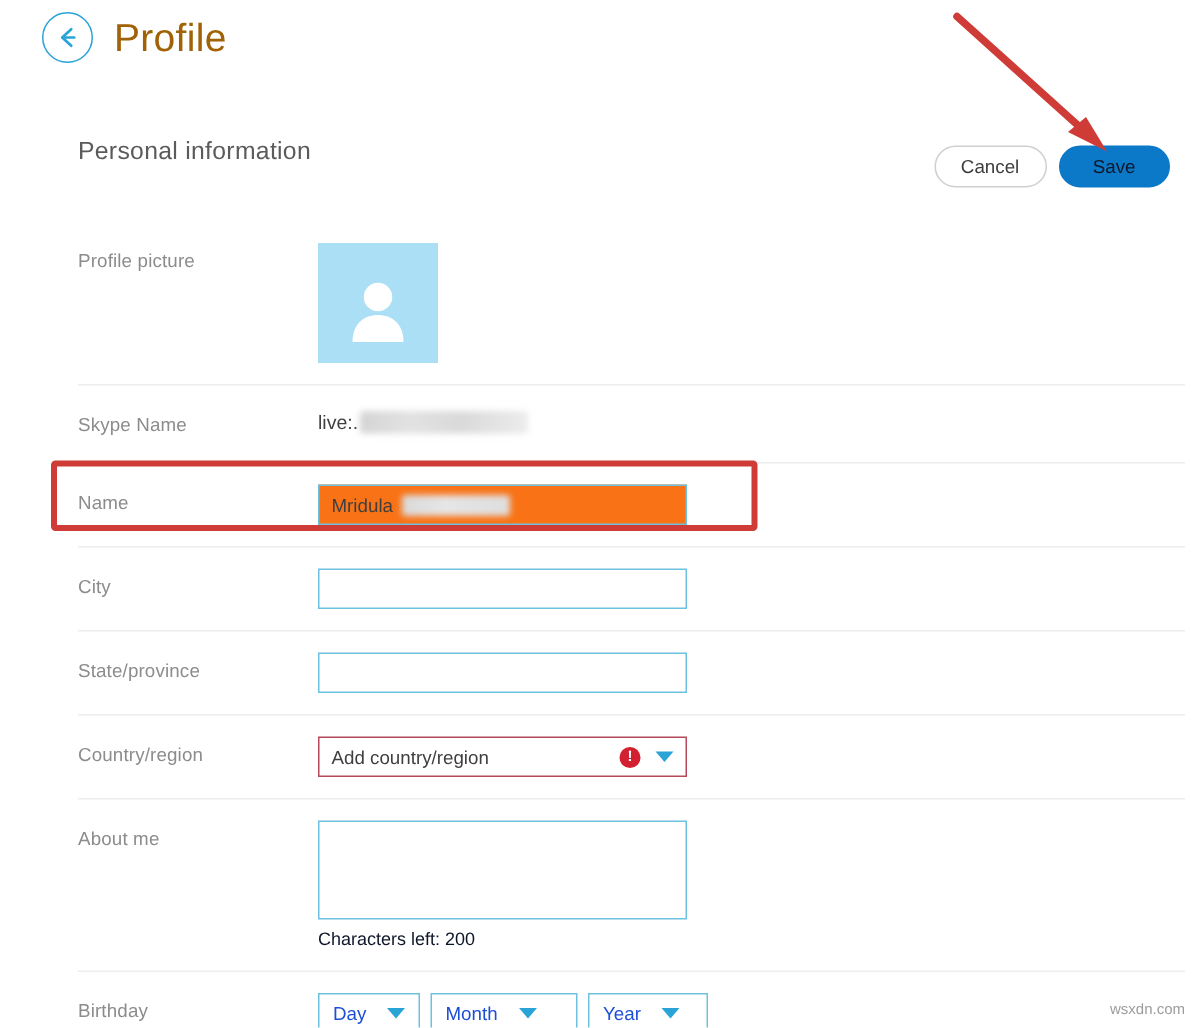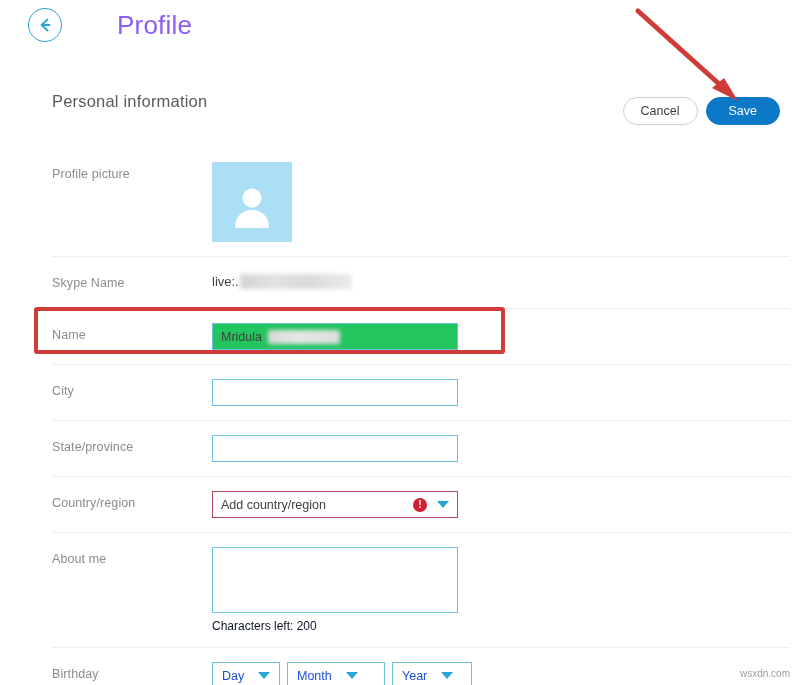--- a/index.html
+++ b/index.html
@@ -27,24 +27,23 @@
     border-radius: 50%;
     border: 1.6px solid #2aa4d6;
     display: flex; align-items: center; justify-content: center;
     background: #ffffff;
     cursor: pointer;
   }
   .back-btn svg { display: block; }
   .page-title {
     font-size: 26px;
     font-weight: 400;
-    color: #8b5cf6;
+    color: #a16207;
     letter-spacing: .2px;
     white-space: nowrap;
-    margin-left: 41px;
   }
 
   
   .section-head {
     position: absolute;
     left: 52px; top: 92px;
     width: 500px;
   }
   .section-title {
     font-size: 16.5px;
@@ -75,21 +74,21 @@
     white-space: nowrap;
   }
   .btn-cancel {
     background: #ffffff;
     border: 1px solid #cfcfcf;
     color: #3c3c3c;
   }
   .btn-save {
     background: #0b78c8;
     border: 1px solid #0b78c8;
-    color: #ffffff;
+    color: #0f172a;
     padding: 0 22px;
   }
 
   
   .form {
     position: absolute;
     left: 52px; top: 152px;
     width: 738px;
   }
   .row {
@@ -147,21 +146,21 @@
     font-family: "Liberation Sans", sans-serif;
     font-size: 12.5px;
     color: #3f3f3f;
     padding: 0 8px;
     outline: none;
   }
   .name-wrap {
     position: relative;
     width: 246px; height: 27px;
     border: 1px solid #6ec1de;
-    background: #22c55e;
+    background: #f97316;
     display: flex; align-items: center;
     padding: 0 8px;
     cursor: text;
   }
   .name-text { font-size: 12.5px; color: #3f3f3f; }
   .name-redacted {
     display: inline-block;
     height: 14px; width: 72px;
     margin-left: 6px;
     background: linear-gradient(90deg,#dadada,#e6e6e6 40%,#dedede);

